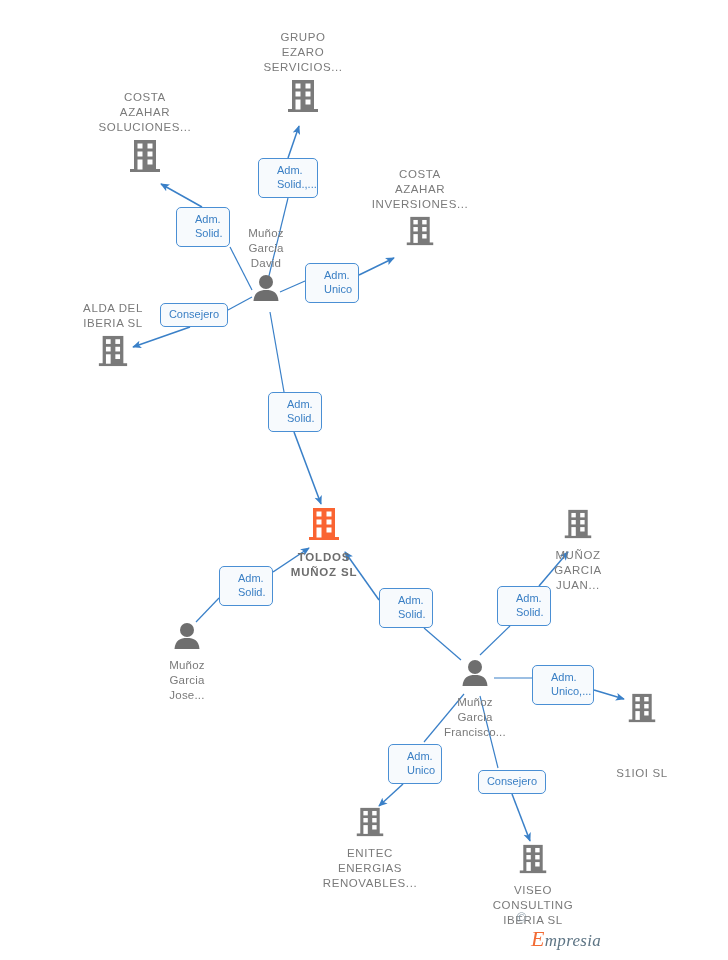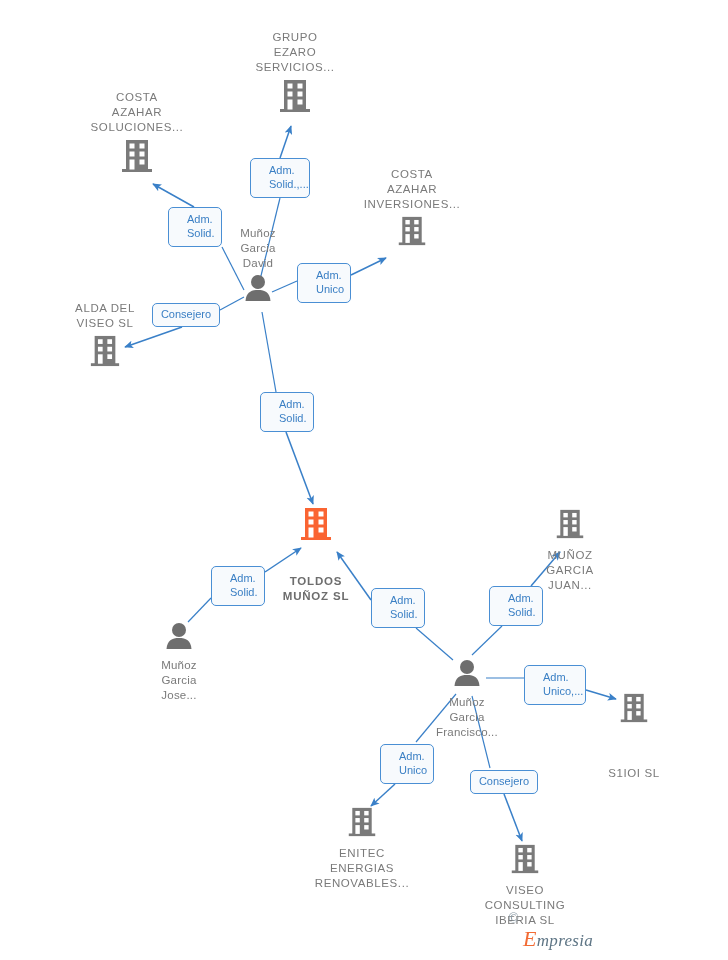--- a/index.html
+++ b/index.html
@@ -9,21 +9,21 @@
   }
   body {
     width: 728px;
     height: 960px;
     position: relative;
     font-family: "Liberation Sans", sans-serif;
     overflow: hidden;
   }
   #graph-canvas {
     position: absolute;
-    left: 4px;
+    left: 12px;
     top: 0;
     width: 597px;
     height: 960px;
     text-decoration: underline;
   }
   #edges-layer {
     position: absolute;
     left: 0;
     top: 0;
     width: 728px;
@@ -226,40 +226,40 @@
     <span class="node-icon">
       <svg width="30" height="28" viewBox="0 0 30 28">
           <circle cx="15" cy="8" r="7" fill="#6e6e6e"></circle>
           <path d="M2.5,27 C3.2,18.5 8,16 15,16 C22,16 26.8,18.5 27.5,27 Z" fill="#6e6e6e"></path>
         </svg>
     </span>
   </div>
 
   <div class="node label-top" style="left:101px; top:301px;">
     <span class="node-label company">ALDA DEL
-VISEO SL</span>
+IBERIA SL</span>
     <span class="node-icon">
       <svg width="32" height="34" viewBox="0 0 34 36">
           <g fill="#7a7a7a">
             <rect x="6" y="2" width="22" height="30"></rect>
             <rect x="2" y="31" width="30" height="3"></rect>
           </g>
           <g fill="#ffffff">
             <rect x="9.5" y="5.5" width="5" height="5"></rect>
             <rect x="19.5" y="5.5" width="5" height="5"></rect>
             <rect x="9.5" y="13.5" width="5" height="5"></rect>
             <rect x="19.5" y="13.5" width="5" height="5"></rect>
             <rect x="9.5" y="21.5" width="5" height="10"></rect>
             <rect x="19.5" y="21.5" width="5" height="5"></rect>
           </g>
         </svg>
     </span>
   </div>
 
-  <div class="node label-bottom" style="left:312px; top:506px;gap:24px;">
+  <div class="node label-bottom" style="left:312px; top:506px;">
     <span class="node-icon">
       <svg width="34" height="36" viewBox="0 0 34 36">
           <g fill="#fa6432">
             <rect x="6" y="2" width="22" height="30"></rect>
             <rect x="2" y="31" width="30" height="3"></rect>
           </g>
           <g fill="#ffffff">
             <rect x="9.5" y="5.5" width="5" height="5"></rect>
             <rect x="19.5" y="5.5" width="5" height="5"></rect>
             <rect x="9.5" y="13.5" width="5" height="5"></rect>

